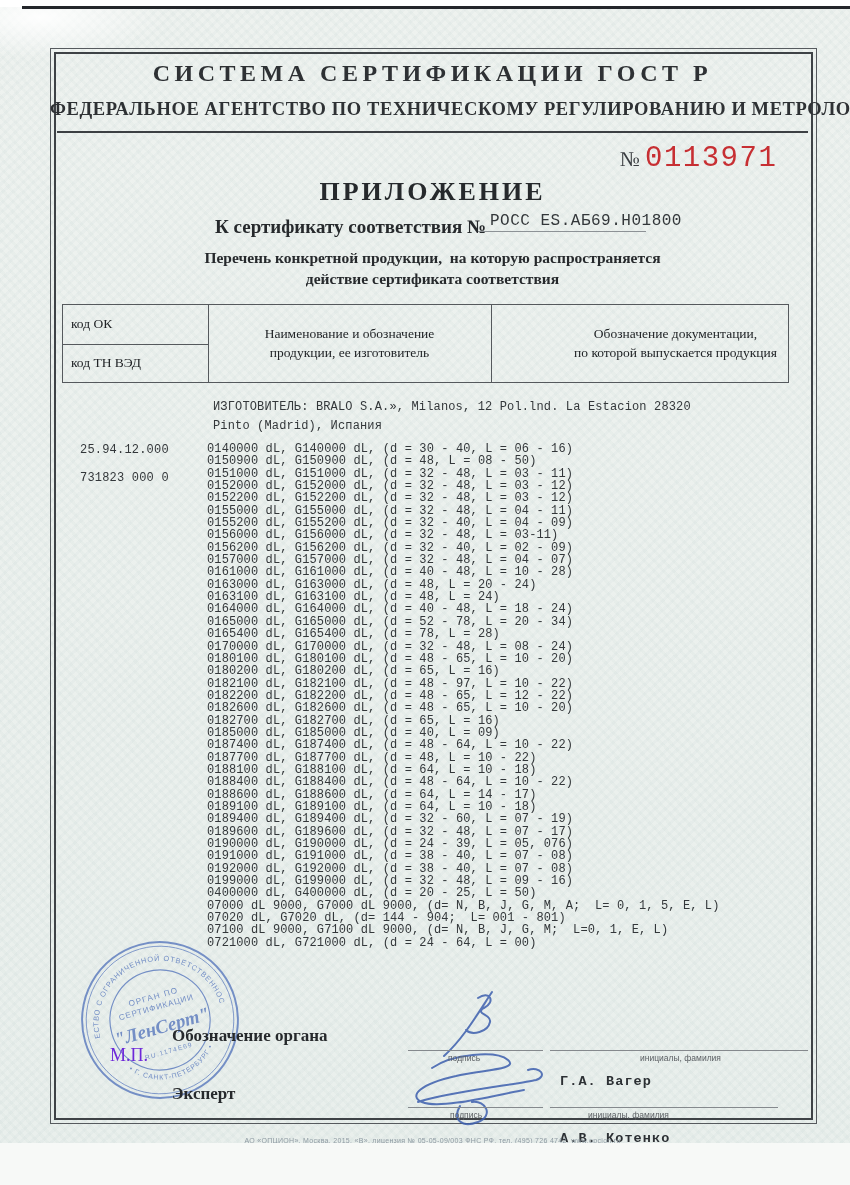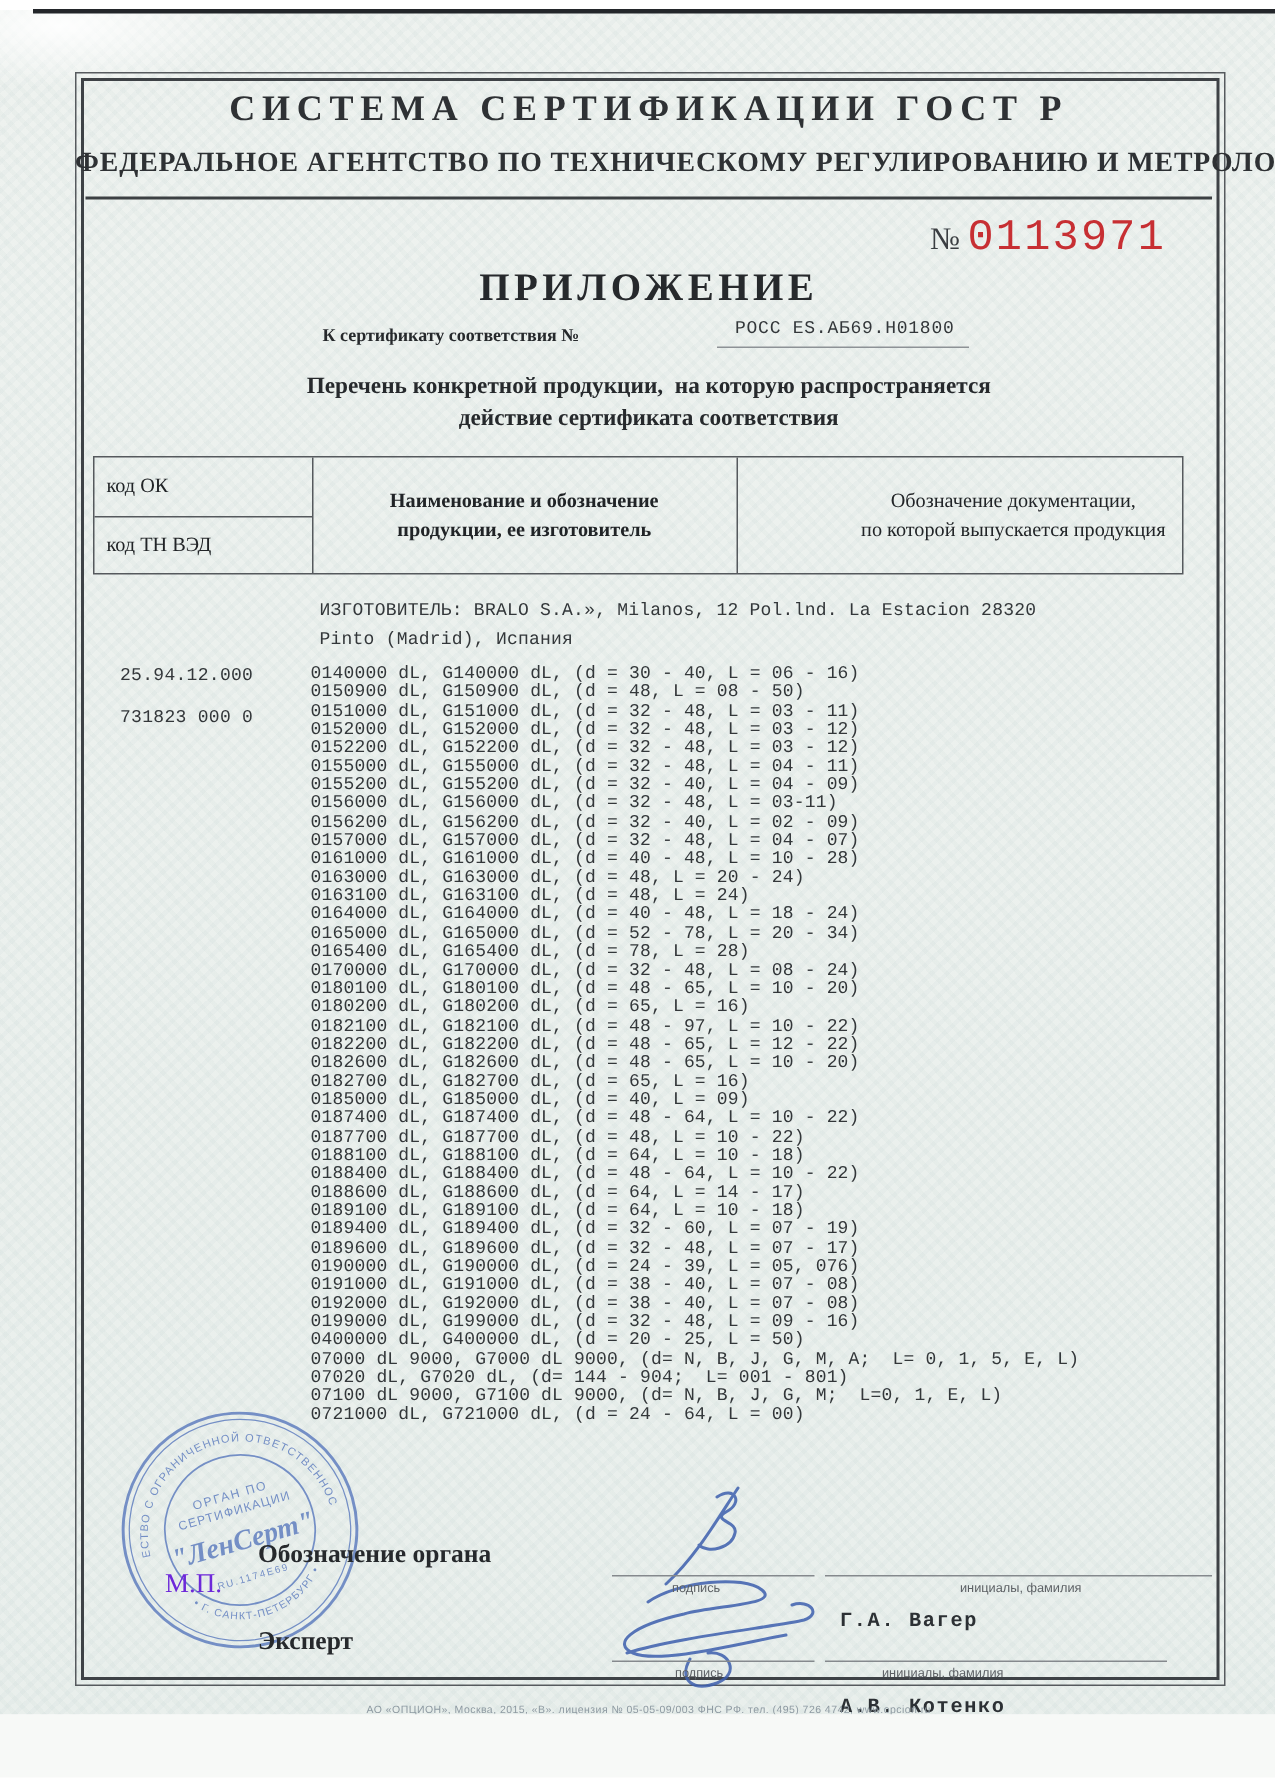--- a/index.html
+++ b/index.html
@@ -24,23 +24,23 @@
   
   #sys-title{position:absolute;left:50px;top:60px;width:765px;text-align:center;
     font-size:24px;font-weight:bold;letter-spacing:4.5px;color:#2e3134;white-space:nowrap;}
   #agency{position:absolute;left:50px;top:99px;width:765px;text-align:center;
     font-size:18.5px;font-weight:bold;letter-spacing:.6px;color:#2e3134;white-space:nowrap;}
   #num-prefix{position:absolute;left:620px;top:147px;font-size:21px;color:#3a3e42;}
   #num-value{position:absolute;left:645px;top:142px;font-family:"Liberation Mono",monospace;
     font-size:29px;letter-spacing:1.5px;color:#c72f33;}
   #doc-title{position:absolute;left:50px;top:177px;width:765px;text-align:center;
     font-size:26px;font-weight:bold;letter-spacing:3px;color:#26292c;}
-  #cert-label{position:absolute;left:215px;top:216px;font-size:12px;font-weight:bold;color:#26292c;}
+  #cert-label{position:absolute;left:215px;top:216px;font-size:19px;font-weight:bold;color:#26292c;}
   #cert-number{position:absolute;left:490px;top:212px;font-family:"Liberation Mono",monospace;
-    font-size:12px;letter-spacing:.5px;color:#33373a;}
+    font-size:16px;letter-spacing:.5px;color:#33373a;}
   #cert-underline{position:absolute;left:478px;top:231px;width:168px;border-top:1px solid #8d9296;}
   .subtitle{position:absolute;left:50px;width:765px;text-align:center;font-size:15.5px;
     font-weight:bold;color:#26292c;white-space:pre;}
   
   #thead{position:absolute;left:62px;top:304px;width:725px;height:77px;border:1px solid #55595d;}
   .vdiv{position:absolute;top:0;height:100%;width:1px;background:#55595d;}
   #hdiv-left{position:absolute;left:0;top:39px;width:145px;height:1px;background:#55595d;}
   .thead-cell{position:absolute;font-size:13.5px;color:#212427;}
   .thead-center{text-align:center;line-height:19px;}
   
@@ -91,21 +91,21 @@
 
   <div class="subtitle" style="top:249px;">Перечень конкретной продукции,  на которую распространяется</div>
   <div class="subtitle" style="top:270px;">действие сертификата соответствия</div>
 
   <div id="thead">
     <div class="vdiv" style="left:145px;"></div>
     <div class="vdiv" style="left:428px;"></div>
     <div id="hdiv-left"></div>
     <div class="thead-cell" style="left:8px;top:11px;">код ОК</div>
     <div class="thead-cell" style="left:8px;top:50px;">код ТН ВЭД</div>
-    <div class="thead-cell thead-center" style="left:145px;top:19px;width:283px;font-weight:bold;">
+    <div class="thead-cell thead-center" style="left:145px;top:19px;width:283px;">
       <div>Наименование и обозначение</div>
       <div>продукции, ее изготовитель</div>
     </div>
     <div class="thead-cell thead-center" style="left:428px;top:19px;width:297px;padding-left:36px;">
       <div>Обозначение документации,</div>
       <div>по которой выпускается продукция</div>
     </div>
   </div>
 
   <div class="mono mfr" style="top:400px;">ИЗГОТОВИТЕЛЬ: BRALO S.A.», Milanos, 12 Pol.lnd. La Estacion 28320</div>

